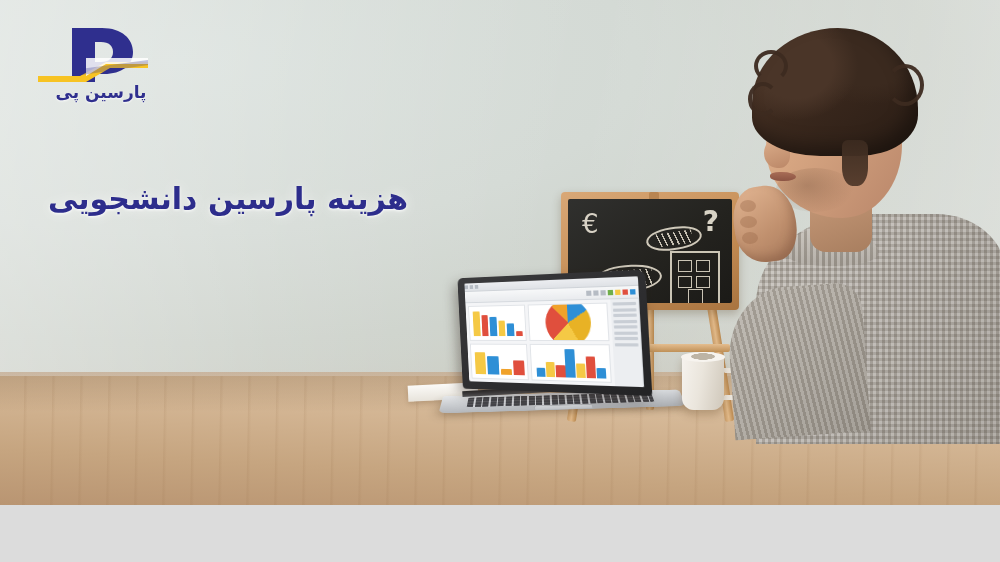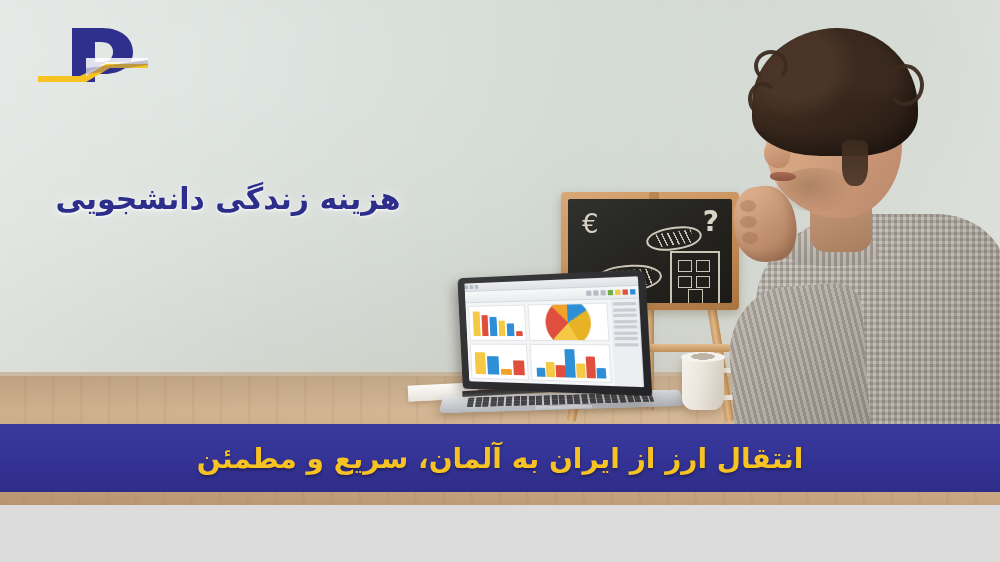--- a/index.html
+++ b/index.html
@@ -592,27 +592,25 @@
     <div class="logo">
       <svg class="logo-p" width="72" height="58" viewBox="0 0 72 58">
         <path d="M6 2 h30 c20 0 31 11 31 24 0 13 -11 22 -29 22 h-9 v8 h-23 z
                  M29 16 v20 h6 c8 0 12 -4 12 -10 0 -6 -4 -10 -12 -10 z" fill="#2f2f8e"></path>
       </svg>
       <svg class="logo-swoosh" width="116" height="30" viewBox="0 0 116 30">
         <path d="M2 20 L44 20 L70 6 L112 6 L112 12 L74 12 L50 26 L2 26 Z" fill="#f7c323"></path>
         <path d="M50 2 L92 2 L112 2 L112 8 L70 8 L50 20 Z" fill="#ffffff" opacity="0.85"></path>
         <path d="M44 13 L112 4 L112 9 L46 19 Z" fill="#2f2f8e" opacity="0.28"></path>
       </svg>
+      <div class="logo-text">پارسین پی</div>
     </div>
 
     <div class="headline">
-      <span class="ln ln1">هزینه زندگی دانشجویی</span>
+      <span class="ln ln1">هزینه پارسین دانشجویی</span>
     </div>
   </div>
 
-  <div class="banner">
-    <div class="banner-text">انتقال ارز از ایران به آلمان، سریع و مطمئن</div>
-  </div>
 
   <div class="footer">
   </div>
 
 </div>
 
 </body></html>

